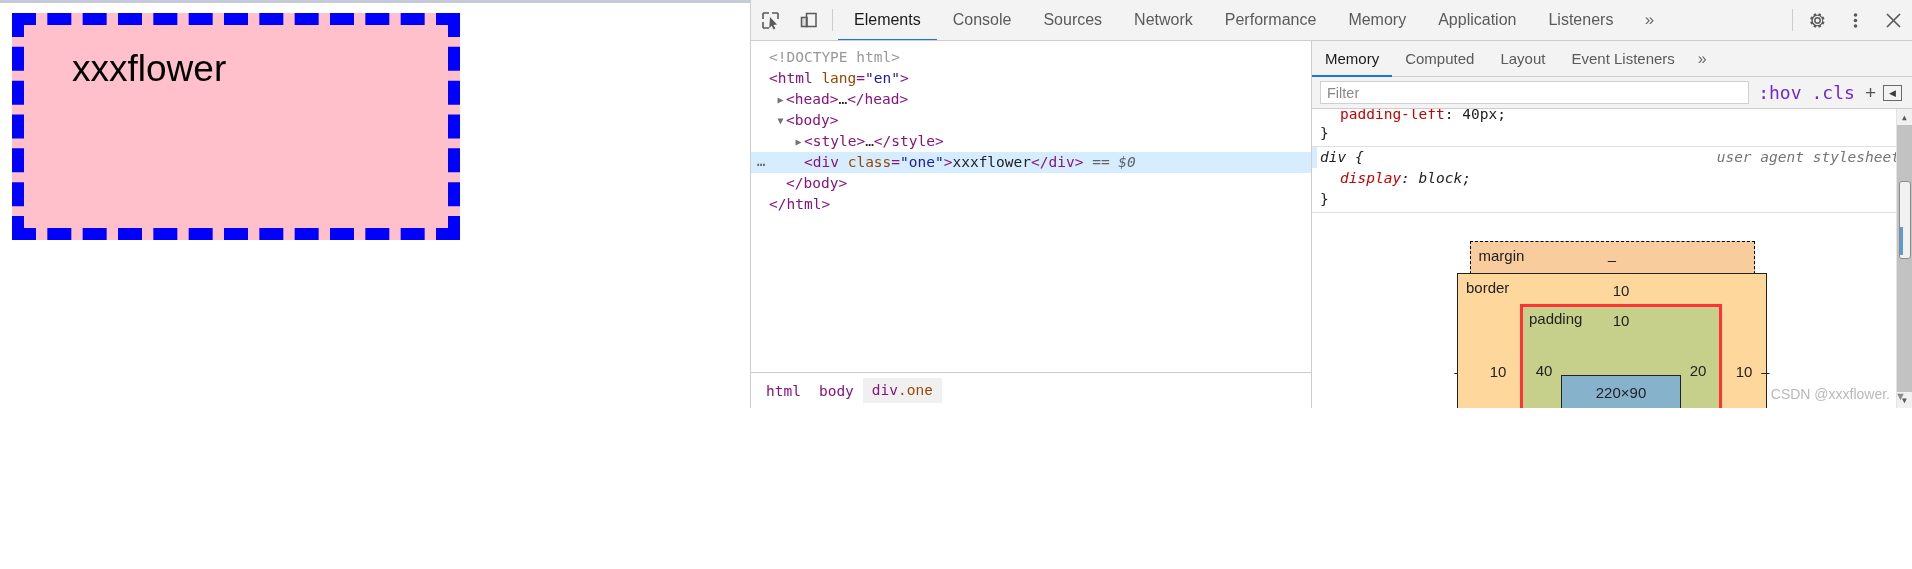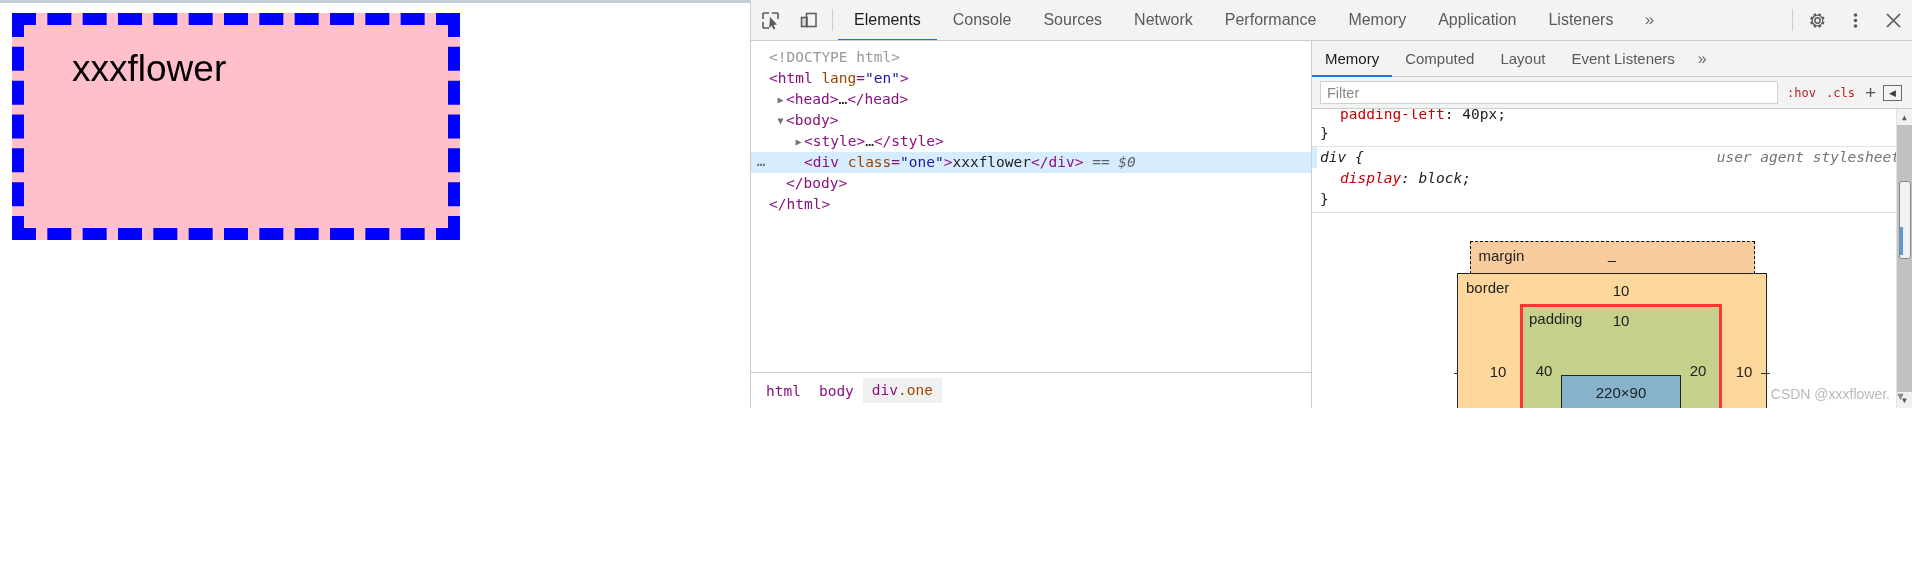--- a/index.html
+++ b/index.html
@@ -247,22 +247,22 @@
     background: #fff;
     font-size: 14.5px;
     color: #333;
     padding: 0 6px;
     font-family: "Liberation Sans", sans-serif;
     min-width: 0;
   }
   #filter-input::placeholder { color: #888; }
   .fb-btn {
     font-family: "DejaVu Sans Mono", "Liberation Mono", monospace;
-    font-size: 12px;
-    color: #b91c1c;
+    font-size: 18px;
+    color: #6d28d9;
     padding: 0 5px;
     cursor: pointer;
     white-space: nowrap;
     text-align: right;
   }
   .fb-plus { font-size: 19px; color: #555; padding: 0 5px; cursor: pointer; line-height: 1; }
   .fb-box {
     border: 1px solid #6a6a6a;
     width: 19px; height: 16px;
     display: inline-flex; align-items: center; justify-content: center;

